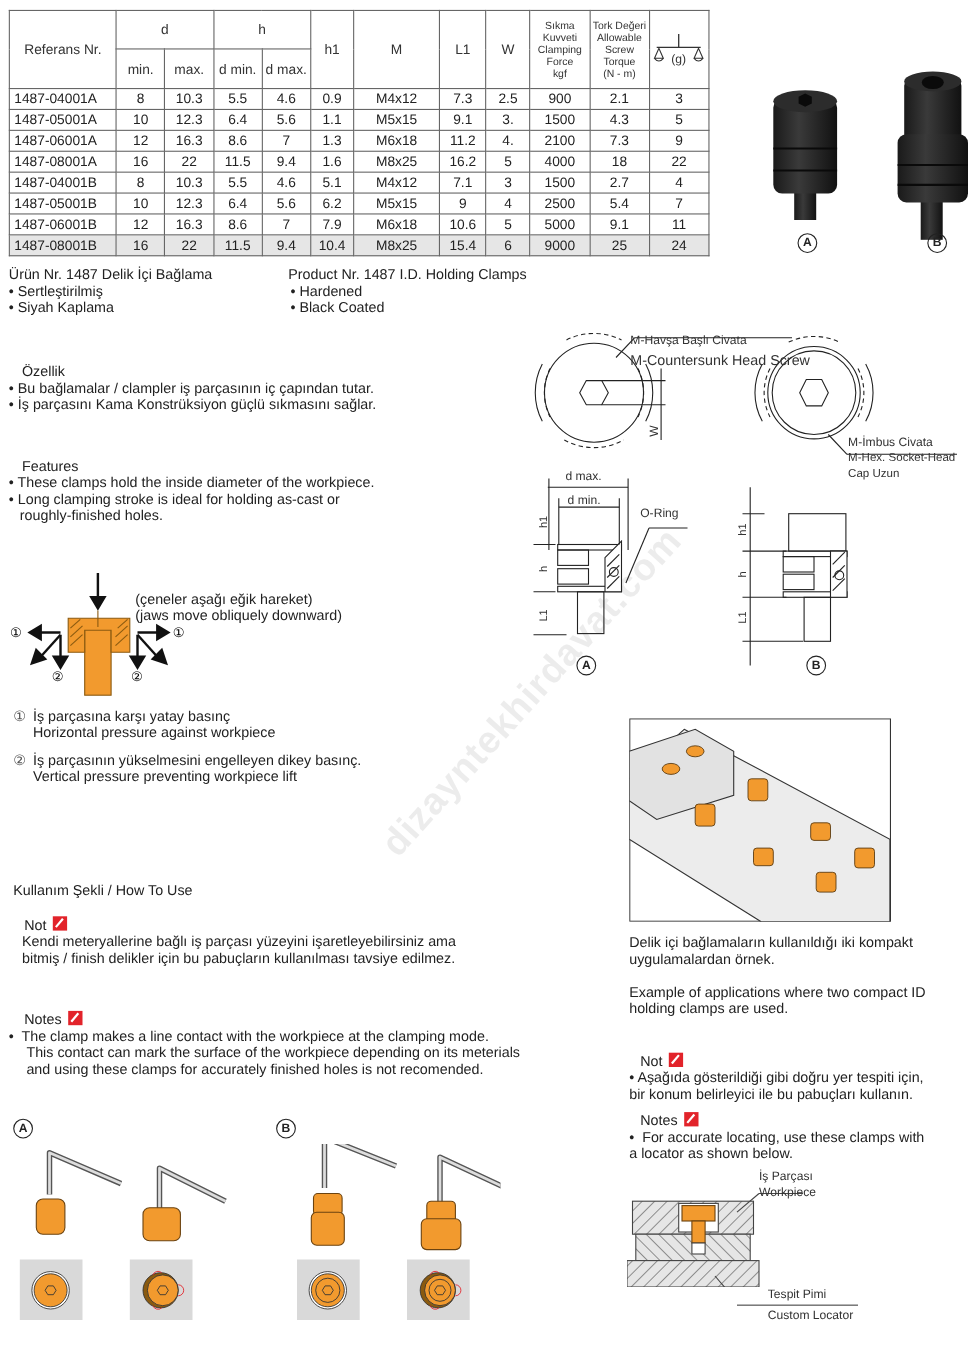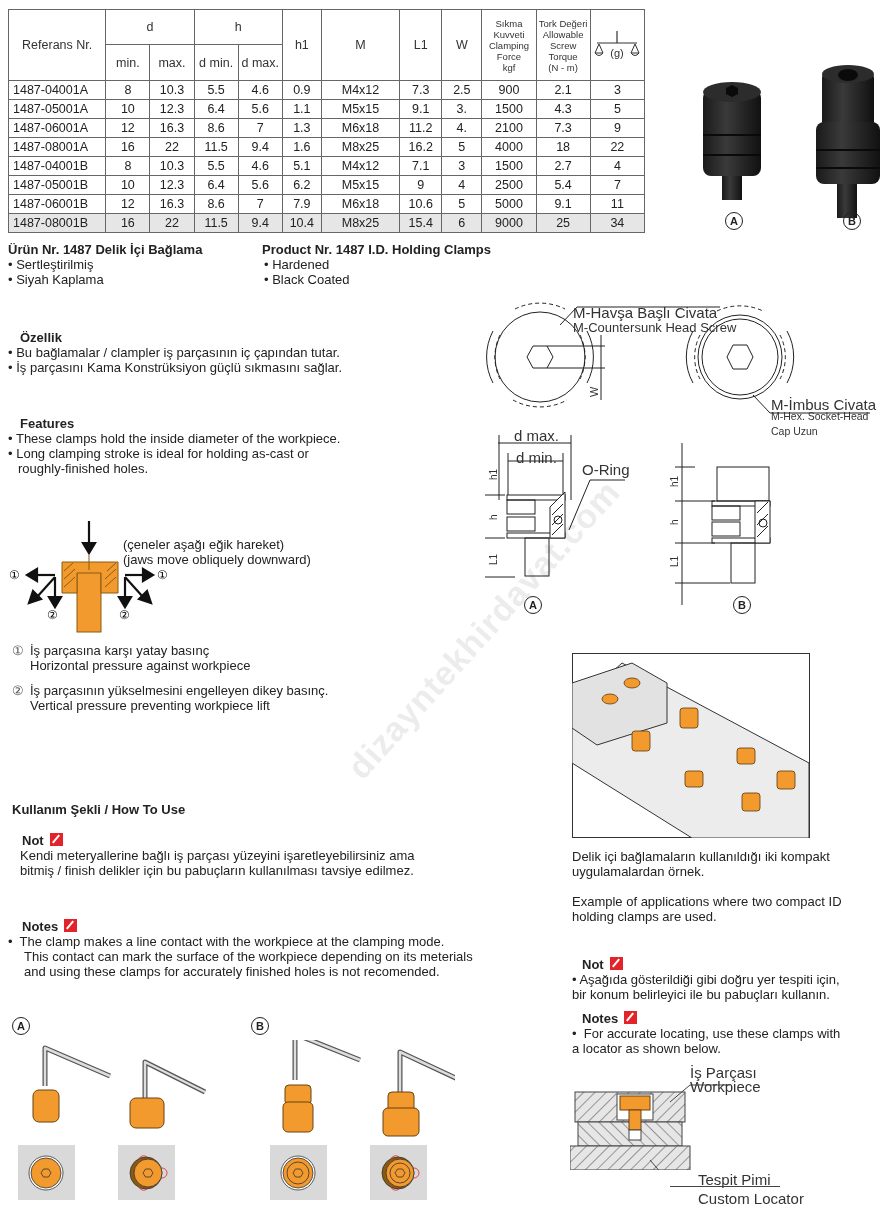--- a/index.html
+++ b/index.html
@@ -8,23 +8,23 @@
   
   table.spec { position: absolute; left: 8px; top: 9px; width: 637px; border-collapse: collapse; font-size: 12.5px; border: 1.5px solid #444; }
   table.spec th, table.spec td { border: 1px solid #666; text-align: center; padding: 0 1px; }
   table.spec th { font-weight: normal; color: #333; }
   table.spec thead th.small { font-size: 9.5px; line-height: 11px; }
   table.spec tbody td { height: 18.8px; line-height: 18px; color: #222; }
   table.spec tbody tr.hl td { background: #e6e6e6; }
   table.spec td.ref { text-align: left; padding-left: 4px; margin-top: 27px; }
   .h1row { height: 35px; } .h2row { height: 36px; }
   
-  .bold { font-weight: bold; }
+  .bold { font-weight: normal; }
   .t13 { font-size: 13px; line-height: 15px; }
-  .lbl { font-size: 15px; color: #333; }
+  .lbl { font-size: 11px; color: #333; }
   .note-icon { display: inline-block; width: 13px; height: 13px; background: #e2232a; vertical-align: -1px; margin-left: 6px; position: relative; }
   .note-icon::after { content: ""; position: absolute; left: 5px; top: 1px; width: 2px; height: 10px; background: #fff; transform: rotate(40deg); }
   .circled { display: inline-flex; width: 18px; height: 18px; border: 1.5px solid #222; border-radius: 50%; align-items: center; justify-content: center; font-size: 11px; font-weight: bold; }
   .watermark { position: absolute; left: 290px; top: 610px; font-size: 34px; color: rgba(180,180,180,0.25); transform: rotate(-48deg); font-weight: bold; letter-spacing: 1px; }
 </style>
 </head>
 <body>
 
 <div class="watermark">dizayntekhirdavat.com</div>
 
@@ -173,21 +173,21 @@
         <td>16</td>
         <td>22</td>
         <td>11.5</td>
         <td>9.4</td>
         <td>10.4</td>
         <td>M8x25</td>
         <td>15.4</td>
         <td>6</td>
         <td>9000</td>
         <td>25</td>
-        <td>34</td>
+        <td>24</td>
       </tr>
     </tbody>
 </table>
 
 <svg class="abs" style="left:690px;top:60px" width="190" height="180">
   <defs>
     <linearGradient id="blk" x1="0" x2="1">
       <stop offset="0" stop-color="#1a1a1a"></stop>
         <stop offset="0.4" stop-color="#3a3a3a"></stop>
         <stop offset="1" stop-color="#111"></stop>

